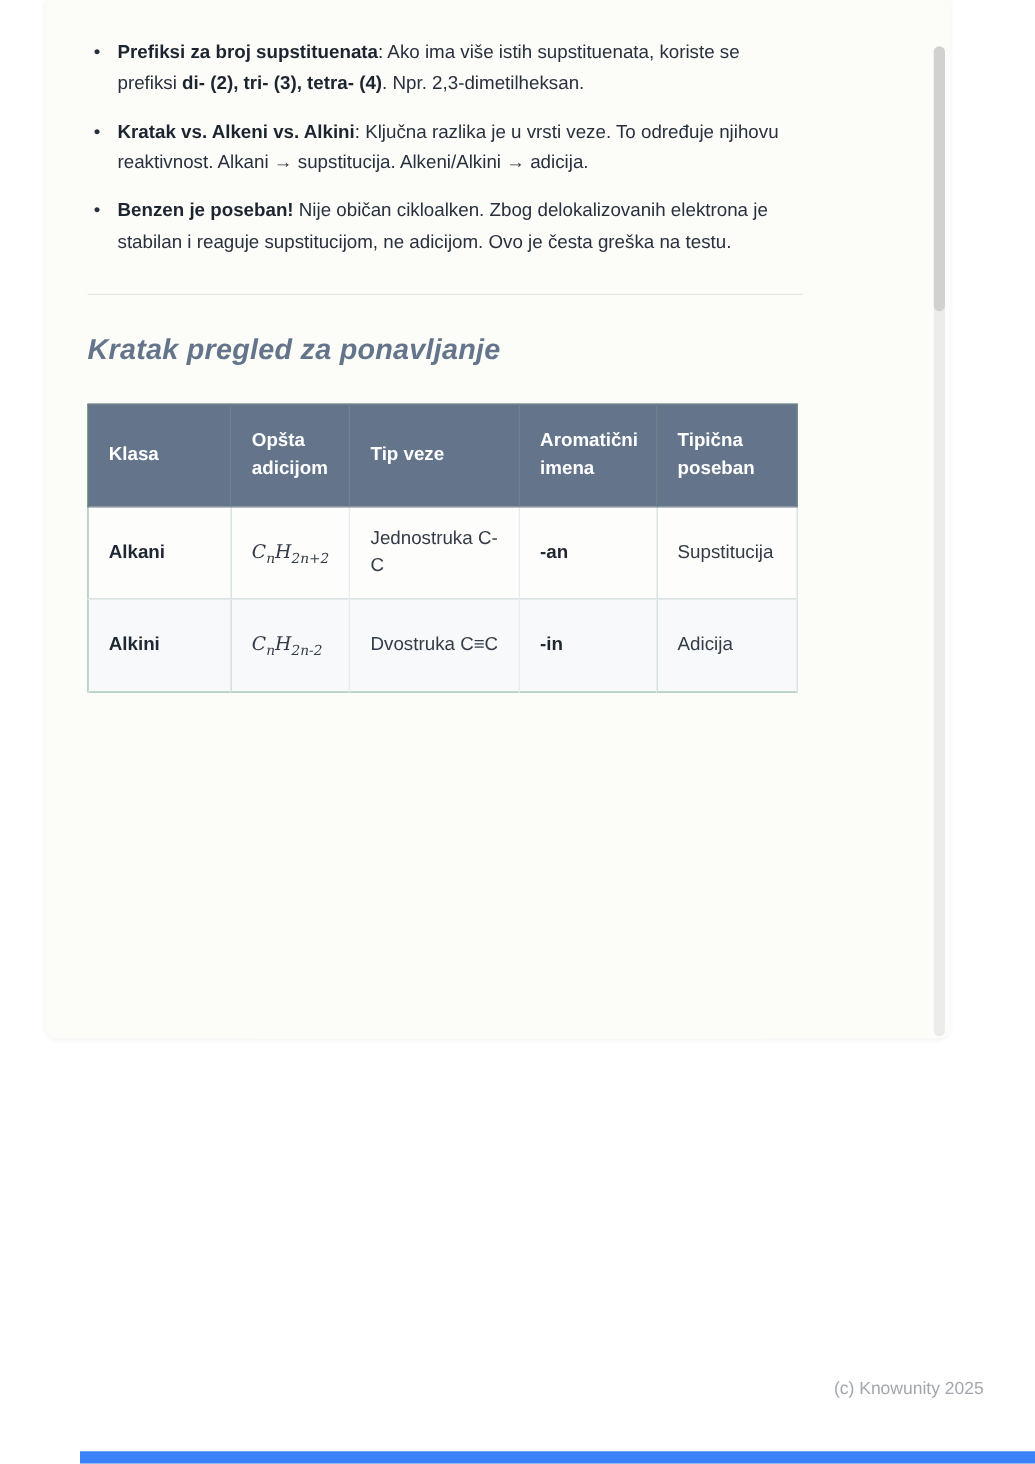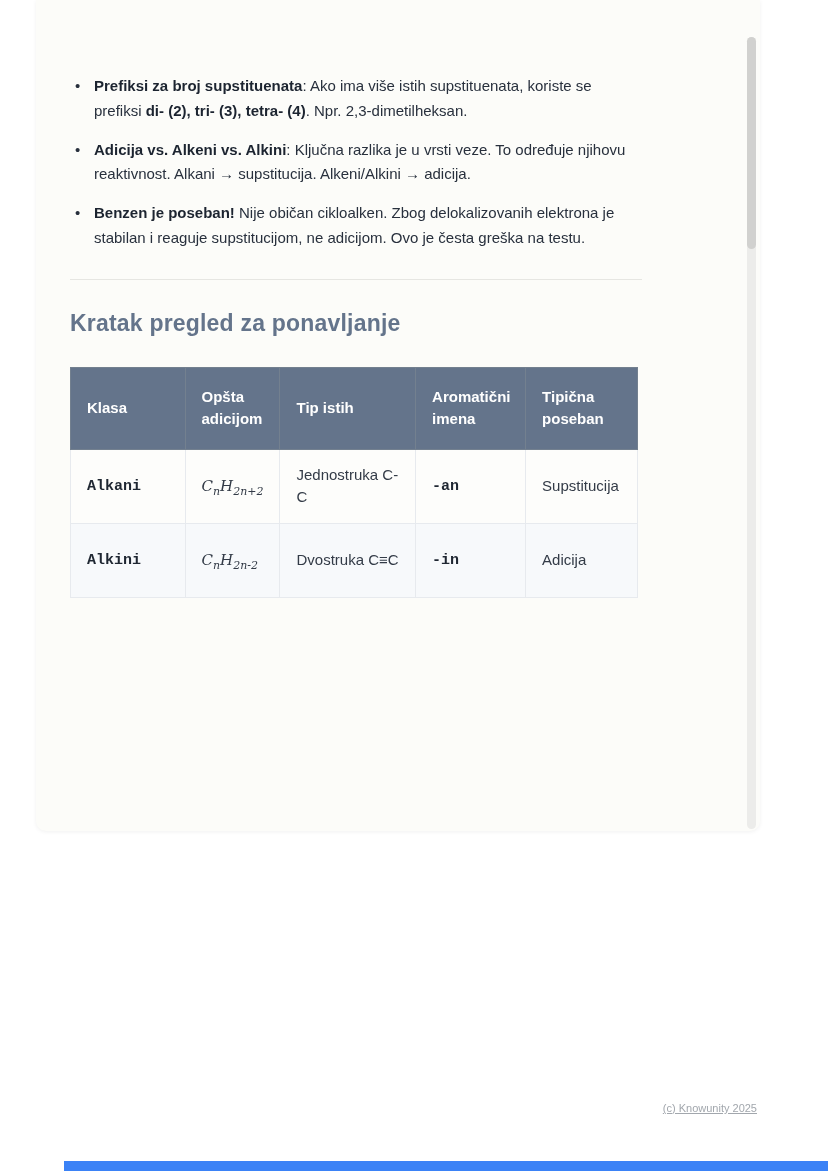--- a/index.html
+++ b/index.html
@@ -11,21 +11,21 @@
     overflow: hidden;
   }
   .sheet {
     position: absolute;
     left: 36px; top: 0;
     width: 724px; height: 831px;
     background: #fcfcf9;
     border-radius: 0 0 10px 10px;
     box-shadow: 0 1px 4px rgba(0,0,0,0.06);
   }
-  .content { padding: 30px 118px 0 34px; margin-top: 44px; }
+  .content { padding: 30px 118px 0 34px; }
 
   ul.bullets { list-style: none; }
   li.note {
     position: relative;
     padding-left: 24px;
     margin-bottom: 14px;
     font-size: 15px;
     line-height: 1.65;
     color: #28303d;
   }
@@ -42,20 +42,21 @@
     border-top: 1px solid #e6e6e2;
     margin: 28px 0 0 0;
   }
 
   h2.section-title {
     margin-top: 30px;
     font-size: 23px;
     font-weight: 700;
     color: #64748b;
     letter-spacing: 0.2px;
+    font-style: italic;
   }
 
   .table-wrap { margin-top: 30px; }
   table.summary {
     border-collapse: collapse;
     width: 568px;
     background: #15803d;
   }
   table.summary col.c1 { width: 115px; }
   table.summary col.c2 { width: 95px; }
@@ -78,21 +79,21 @@
     padding: 14px 10px 14px 16px;
     font-size: 15px;
     color: #333b47;
     height: 74px;
     vertical-align: middle;
     background: #fdfdfb;
     border: 1px solid #e7eaee;
     line-height: 1.5;
   }
   table.summary tbody tr:nth-child(even) td { background: #f7f9fb; }
-  table.summary td strong { font-weight: 700; color: #1f2732; font-family: Liberation Mono, monospace; }
+  table.summary td strong { font-weight: 700; color: #1f2732; }
 
   .formula {
     font-family: "DejaVu Serif", "Liberation Serif", serif;
     font-style: italic;
     font-size: 15px;
   }
   .formula sub { font-size: 11px; line-height: 0; }
   .formula .plain {
     font-style: normal;
     font-family: "Liberation Sans", sans-serif;
@@ -108,59 +109,58 @@
   .scrollbar-thumb {
     position: absolute;
     left: 0; top: 0;
     width: 9px; height: 212px;
     background: #d1d1cf;
     border-radius: 5px;
   }
 
   .footer-note {
     position: absolute;
-    top: 1102px; right: 71px;
-    font-size: 11px;
+    top: 1102px; right: 41px;
+    font-size: 14px;
     color: #a2a7ad;
-    text-decoration: underline;
   }
 
   .bottom-bar {
     position: absolute;
     left: 64px; right: 0; bottom: 0;
     height: 10px;
     background: #3b82f6;
   }
 </style>
 </head>
 <body>
 
 <div class="sheet">
   <div class="content">
     <ul class="bullets">
         <li class="note"><strong>Prefiksi za broj supstituenata</strong><span>: Ako ima više istih supstituenata, koriste se prefiksi </span><strong>di- (2), tri- (3), tetra- (4)</strong><span>. Npr. 2,3-dimetilheksan.</span></li>
-        <li class="note"><strong>Adicija vs. Alkeni vs. Alkini</strong><span>: Ključna razlika je u vrsti veze. To određuje njihovu reaktivnost. Alkani → supstitucija. Alkeni/Alkini → adicija.</span></li>
+        <li class="note"><strong>Kratak vs. Alkeni vs. Alkini</strong><span>: Ključna razlika je u vrsti veze. To određuje njihovu reaktivnost. Alkani → supstitucija. Alkeni/Alkini → adicija.</span></li>
         <li class="note"><strong>Benzen je poseban!</strong><span> Nije običan cikloalken. Zbog delokalizovanih elektrona je stabilan i reaguje supstitucijom, ne adicijom. Ovo je česta greška na testu.</span></li>
       </ul>
     <hr class="divider">
     <h2 class="section-title">Kratak pregled za ponavljanje</h2>
     <div class="table-wrap">
       <table class="summary">
         <colgroup>
           <col class="c1">
             <col class="c2">
             <col class="c3">
             <col class="c4">
             <col class="c5">
         </colgroup>
         <thead>
           <tr id="thead-row">
               <th>Klasa</th>
               <th>Opšta adicijom</th>
-              <th>Tip istih</th>
+              <th>Tip veze</th>
               <th>Aromatični imena</th>
               <th>Tipična poseban</th>
             </tr>
         </thead>
         <tbody id="tbody">
             <tr>
               <td><strong>Alkani</strong></td>
               <td><span class="formula"><span>C</span><sub>n</sub><span>H</span><sub>2n+2</sub></span></td>
               <td>Jednostruka C-C</td>
               <td><strong>-an</strong></td>

